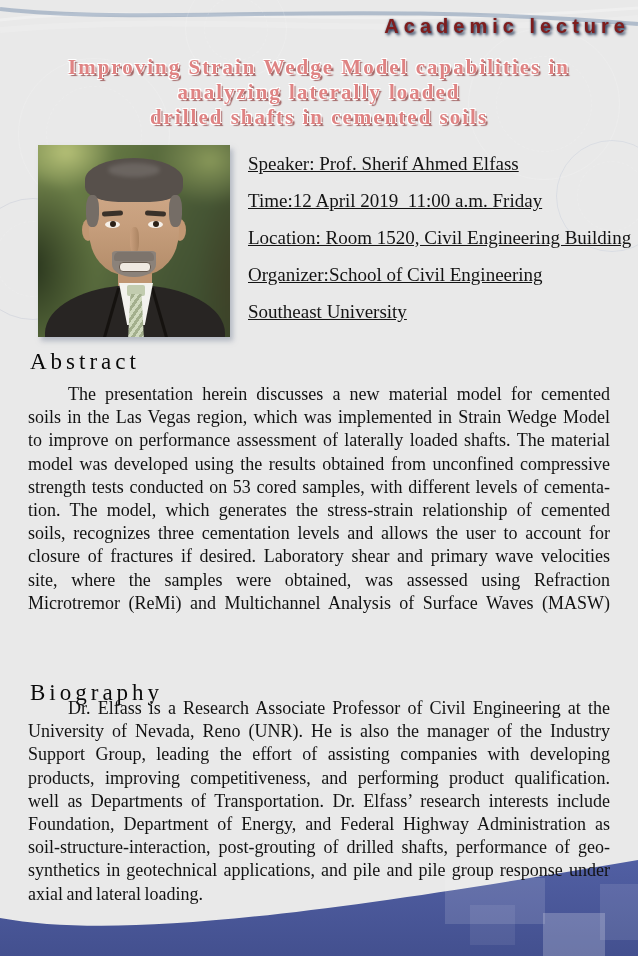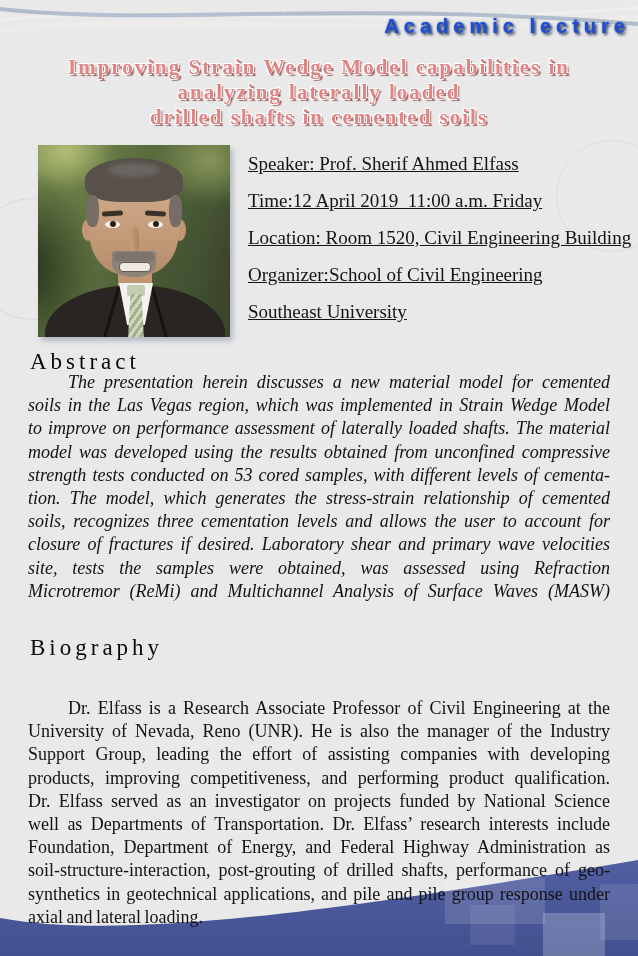--- a/index.html
+++ b/index.html
@@ -18,21 +18,21 @@
   .orn::before{content:"";position:absolute;inset:18%;border-radius:50%;border:1px dashed rgba(255,255,255,.12);}
   .orn.o1{left:18px;top:58px;width:150px;height:150px;}
   .orn.o2{left:185px;top:-22px;width:100px;height:100px;}
   .orn.o3{left:468px;top:28px;width:150px;height:150px;}
   .orn.o4{left:556px;top:140px;width:110px;height:110px;border-color:rgba(150,165,200,.18);}
   .orn.o5{left:-28px;top:198px;width:120px;height:120px;border-color:rgba(110,130,170,.14);}
   
   .banner{
     position:absolute;top:15px;right:8px;z-index:4;
     font-family:"Liberation Sans",sans-serif;font-weight:bold;
-    font-size:20px;letter-spacing:5px;color:#1d4ed8;
+    font-size:20px;letter-spacing:5px;color:#7f1d1d;
     text-shadow:2px 2px 3px rgba(12,32,66,.9), 0 0 2px rgba(12,32,66,.5);
   }
   
   .title{
     position:absolute;top:55px;left:0;width:100%;z-index:4;text-align:center;
     font-weight:bold;font-size:21px;line-height:25px;letter-spacing:2px;color:#df8383;
     text-shadow:-1px -1px 0 #ffffff,1px -1px 0 #ffffff,-1px 1px 0 #ffffff,2px 2px 1px rgba(125,30,30,.65);
   }
   
   .photo{position:absolute;left:38px;top:145px;width:192px;height:192px;overflow:hidden;z-index:4;
@@ -77,24 +77,24 @@
   .goatee{left:74px;top:106px;width:44px;height:26px;background:#8b827a;border-radius:10% 10% 48% 48%;}
   .mustache{left:76px;top:107px;width:40px;height:9px;background:#7d746c;border-radius:5px 5px 2px 2px;}
   .teeth{left:81px;top:117px;width:30px;height:8px;background:#efe9e1;border:1px solid #665a4f;border-radius:4px;}
   
   .info{position:absolute;left:248px;top:153px;width:384px;z-index:4;
         font-size:19px;line-height:22px;color:#141414;}
   .info-line{white-space:pre;margin-bottom:15px;text-decoration:underline;}
   
   .section-heading{position:absolute;left:30px;z-index:4;font-size:23px;letter-spacing:4px;color:#0a0a0a;}
   #abstract-heading{top:349px;}
-  #bio-heading{top:635px;text-align:right;}
+  #bio-heading{top:680px;text-align:right;}
   .body-text{position:absolute;left:28px;width:582px;z-index:4;
              font-size:18px;line-height:23.2px;color:#121212;word-spacing:-1px;}
-  #abstract-body{top:371px;font-style:italic;}
+  #abstract-body{top:383px;}
   #bio-body{top:697px;}
   .jline{text-align:justify;text-align-last:justify;}
   .jline.last{text-align-last:left;}
   .jline.first{text-indent:40px;}
   
   .wave-svg{position:absolute;left:0;bottom:0;z-index:2;}
 </style>
 </head>
 <body>
 
@@ -159,31 +159,30 @@
   <div class="section-heading" id="abstract-heading">Abstract</div>
   <div class="body-text" id="abstract-body">
       <div class="jline first">The presentation herein discusses a new material model for cemented</div>
       <div class="jline">soils in the Las Vegas region, which was implemented in Strain Wedge Model</div>
       <div class="jline">to improve on performance assessment of laterally loaded shafts.  The material</div>
       <div class="jline">model was developed using the results obtained from unconfined compressive</div>
       <div class="jline">strength tests conducted on 53 cored samples, with different levels of cementa-</div>
       <div class="jline">tion.  The model, which generates the stress-strain relationship of cemented</div>
       <div class="jline">soils, recognizes three cementation levels and allows the user to account for</div>
       <div class="jline">closure of fractures if desired. Laboratory shear and primary wave velocities</div>
-      <div class="jline">site, tests the samples were obtained, was assessed using Refraction</div>
+      <div class="jline">site, where the samples were obtained, was assessed using Refraction</div>
       <div class="jline">Microtremor (ReMi) and Multichannel Analysis of Surface Waves (MASW)</div>
     </div>
 
   <div class="section-heading" id="bio-heading">Biography</div>
   <div class="body-text" id="bio-body">
       <div class="jline first">Dr. Elfass is a Research Associate Professor of Civil Engineering at the</div>
       <div class="jline">University of Nevada, Reno (UNR).  He is also the manager of the Industry</div>
       <div class="jline">Support Group, leading the effort of assisting companies with developing</div>
       <div class="jline">products, improving competitiveness, and performing product qualification.</div>
-      <div class="jline">Dr. Elfass served as an investigator on projects funded by National Science</div>
       <div class="jline">well as Departments of Transportation.  Dr. Elfass’ research interests include</div>
       <div class="jline">Foundation, Department of Energy, and Federal Highway Administration as</div>
       <div class="jline">soil-structure-interaction, post-grouting of drilled shafts, performance of geo-</div>
       <div class="jline">synthetics in geotechnical applications, and pile and pile group response under</div>
       <div class="jline last">axial and lateral loading.</div>
     </div>
 
   <svg class="wave-svg" width="638" height="112" viewBox="0 0 638 112" preserveAspectRatio="none">
     <defs>
       <linearGradient id="wg" x1="0" y1="0" x2="0" y2="1">

